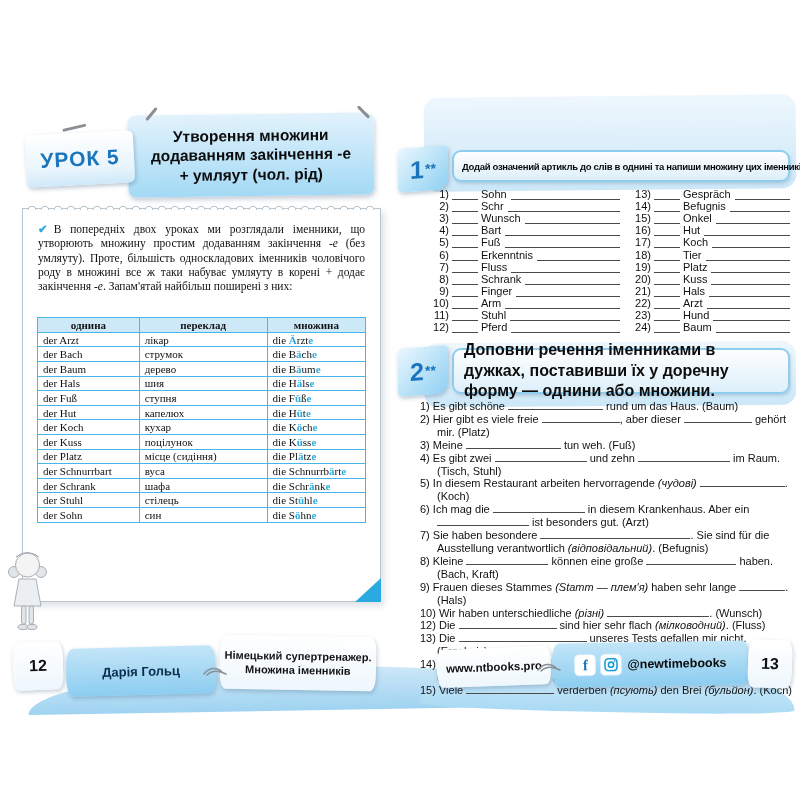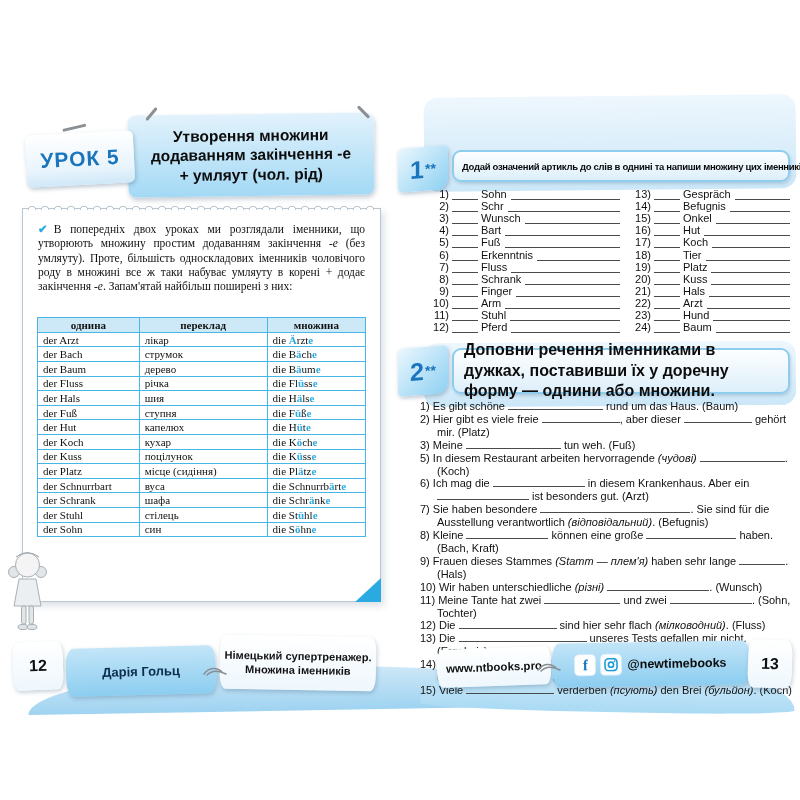--- a/index.html
+++ b/index.html
@@ -148,25 +148,20 @@
         <td>der Bach</td>
         <td>струмок</td>
         <td><span>die B</span><span class="hl">ä</span><span>ch</span><span class="hl">e</span></td>
       </tr>
         <tr>
         <td>der Baum</td>
         <td>дерево</td>
         <td><span>die B</span><span class="hl">ä</span><span>um</span><span class="hl">e</span></td>
       </tr>
         <tr>
-        <td>der Fluss</td>
-        <td>річка</td>
-        <td><span>die Fl</span><span class="hl">ü</span><span>ss</span><span class="hl">e</span></td>
-      </tr>
-        <tr>
         <td>der Hals</td>
         <td>шия</td>
         <td><span>die H</span><span class="hl">ä</span><span>ls</span><span class="hl">e</span></td>
       </tr>
         <tr>
         <td>der Fuß</td>
         <td>ступня</td>
         <td><span>die F</span><span class="hl">ü</span><span>ß</span><span class="hl">e</span></td>
       </tr>
         <tr>
@@ -399,27 +394,27 @@
 </div>
 <div class="abs ex-instr instr2">
   <span>Доповни речення іменниками в дужках, поставивши їх у доречну форму — однини або множини.</span>
 </div>
 
 <div class="abs ex2-list">
 
 <div class="sentence"><span>1) Es gibt schöne </span><span class="blank" style="width: 95px;"></span><span> rund um das Haus. (Baum)</span></div>
     <div class="sentence"><span>2) Hier gibt es viele freie </span><span class="blank" style="width: 78px;"></span><span>, aber dieser </span><span class="blank" style="width: 68px;"></span><span> gehört mir. (Platz)</span></div>
     <div class="sentence"><span>3) Meine </span><span class="blank" style="width: 95px;"></span><span> tun weh. (Fuß)</span></div>
+    <div class="sentence"><span>4) Es gibt zwei </span><span class="blank" style="width: 92px;"></span><span> und zehn </span><span class="blank" style="width: 92px;"></span><span> im Raum. (Tisch, Stuhl)</span></div>
     <div class="sentence"><span>5) In diesem Restaurant arbeiten hervorragende </span><span class="it">(чудові)</span><span> </span><span class="blank" style="width: 85px;"></span><span>. (Koch)</span></div>
     <div class="sentence"><span>6) Ich mag die </span><span class="blank" style="width: 92px;"></span><span> in diesem Krankenhaus. Aber ein </span><span class="blank" style="width: 92px;"></span><span> ist besonders gut. (Arzt)</span></div>
     <div class="sentence"><span>7) Sie haben besondere </span><span class="blank" style="width: 150px;"></span><span>. Sie sind für die Ausstellung verantwortlich </span><span class="it">(відповідальний)</span><span>.  (Befugnis)</span></div>
     <div class="sentence"><span>8) Kleine </span><span class="blank" style="width: 82px;"></span><span> können eine große </span><span class="blank" style="width: 90px;"></span><span> haben. (Bach, Kraft)</span></div>
     <div class="sentence"><span>9) Frauen dieses Stammes </span><span class="it">(Stamm — плем'я)</span><span> haben sehr lange </span><span class="blank" style="width: 46px;"></span><span>. (Hals)</span></div>
     <div class="sentence"><span>10) Wir haben unterschiedliche </span><span class="it">(різні)</span><span> </span><span class="blank" style="width: 102px;"></span><span>. (Wunsch)</span></div>
-    <div class="sentence"><span>11) Meine Tante hat zwei </span><span class="blank" style="width: 76px;"></span><span> und zwei </span><span class="blank" style="width: 82px;"></span><span>. (Sohn, Tochter)</span></div>
     <div class="sentence"><span>12) Die </span><span class="blank" style="width: 98px;"></span><span> sind hier sehr flach </span><span class="it">(мілководний)</span><span>. (Fluss)</span></div>
     <div class="sentence"><span>13) Die </span><span class="blank" style="width: 128px;"></span><span> unseres Tests gefallen mir nicht. (Ergebnis)</span></div>
     <div class="sentence"><span>14) In diesem Laden findet man falsche </span><span class="it">(фальшиві)</span><span> </span><span class="blank" style="width: 112px;"></span><span> und </span><span class="blank" style="width: 88px;"></span><span>. (Schnurrbart, Bart)</span></div>
     <div class="sentence"><span>15) Viele </span><span class="blank" style="width: 88px;"></span><span> verderben </span><span class="it">(псують)</span><span> den Brei </span><span class="it">(бульйон)</span><span>. (Koch)</span></div>
   </div>
 
 <div class="abs swoosh swoosh-a"></div>
 <div class="abs swoosh swoosh-b"></div>
 
 <div class="abs ribbon white slab12">

